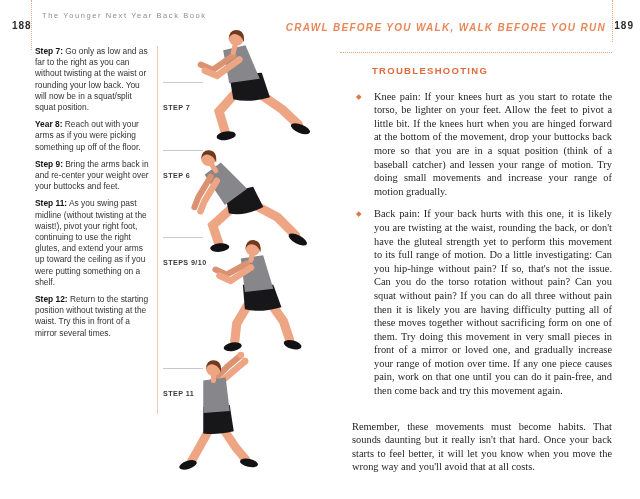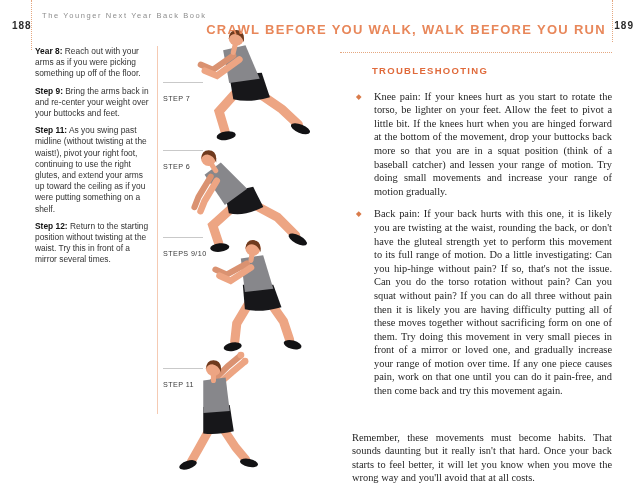--- a/index.html
+++ b/index.html
@@ -16,39 +16,39 @@
   .pageno-left{left:12px;}
   .pageno-right{right:6px;}
   .vdot{position:absolute;top:0;border-left:1px dotted #e5a77f;}
   .vdot-left{left:31px;height:50px;}
   .vdot-right{left:292px;height:42px;}
   .book-title{
     position:absolute;left:42px;top:11px;font-size:7.5px;color:#8d8d8d;
     letter-spacing:1.6px;white-space:nowrap;
   }
   .running-title{
-    position:absolute;right:34px;top:22px;font-size:13px;color:#e8875a;
-    letter-spacing:1.3px;white-space:nowrap;font-weight:bold;
+    position:absolute;right:34px;top:22px;font-size:10px;color:#e8875a;
+    letter-spacing:1.3px;white-space:nowrap;font-weight:bold;font-style:italic;
   }
   .hdot{position:absolute;left:20px;top:52px;width:272px;border-top:1px dotted #e5a77f;}
 
   
   .steps-col{
     position:absolute;left:35px;top:46px;width:118px;
     font-size:8.4px;line-height:11.2px;color:#333;
   }
   .steps-col p{margin:0 0 6px 0;}
   .steps-col b{color:#111;}
 
   
   .fig-vline{position:absolute;left:157px;top:46px;height:368px;border-left:1.5px solid #f5cab3;}
   .fig-label{position:absolute;left:160px;width:48px;}
   .fig-label .rule{border-top:1px solid #c9c9c9;width:40px;margin-left:3px;}
   .fig-label .txt{
-    display:block;margin-top:11px;padding-left:3px;font-size:7.2px;font-weight:normal;
+    display:block;margin-top:20px;padding-left:3px;font-size:7.2px;font-weight:bold;
     color:#3a3a3a;letter-spacing:.4px;white-space:nowrap;
   }
   .fl-1{top:82px;} .fl-2{top:150px;} .fl-3{top:237px;} .fl-4{top:368px;}
   .fig{position:absolute;}
   .fig-1{left:172px;top:28px;width:148px;height:120px;}
   .fig-2{left:158px;top:144px;width:160px;height:114px;}
   .fig-3{left:188px;top:238px;width:130px;height:120px;}
   .fig-4{left:148px;top:348px;width:138px;height:124px;}
   .fig svg{width:100%;height:100%;display:block;}
 
@@ -59,34 +59,35 @@
   }
   .section-heading{
     font-family:"Liberation Sans",sans-serif;font-size:9.5px;font-weight:bold;
     color:#e06a3b;letter-spacing:1.3px;margin:0 0 12px 20px;
   }
   .bullet-item{position:relative;padding-left:22px;margin-bottom:9px;text-align:justify;}
   .bullet-glyph{
     position:absolute;left:5px;top:5px;width:3.5px;height:3.5px;background:#d97b4a;
     transform:rotate(45deg);
   }
-  .closing{margin-top:33px;text-align:justify;}
+  .closing{margin-top:22px;text-align:justify;}
 </style>
 </head>
 <body>
 
 <div class="spread">
 
   <div class="page page-left">
     <span class="pageno pageno-left">188</span>
     <div class="vdot vdot-left"></div>
     <span class="book-title">The Younger Next Year Back Book</span>
 
     <div class="steps-col">
 
+        <p class="step"><b>Step 7:</b> <span>Go only as low and as far to the right as you can without twisting at the waist or rounding your low back. You will now be in a squat/split squat position.</span></p>
 
         <p class="step"><b>Year 8:</b> <span>Reach out with your arms as if you were picking something up off of the floor.</span></p>
 
         <p class="step"><b>Step 9:</b> <span>Bring the arms back in and re-center your weight over your buttocks and feet.</span></p>
 
 
         <p class="step"><b>Step 11:</b> <span>As you swing past midline (without twisting at the waist!), pivot your right foot, continuing to use the right glutes, and extend your arms up toward the ceiling as if you were putting something on a shelf.</span></p>
 
         <p class="step"><b>Step 12:</b> <span>Return to the starting position without twisting at the waist. Try this in front of a mirror several times.</span></p>
 

